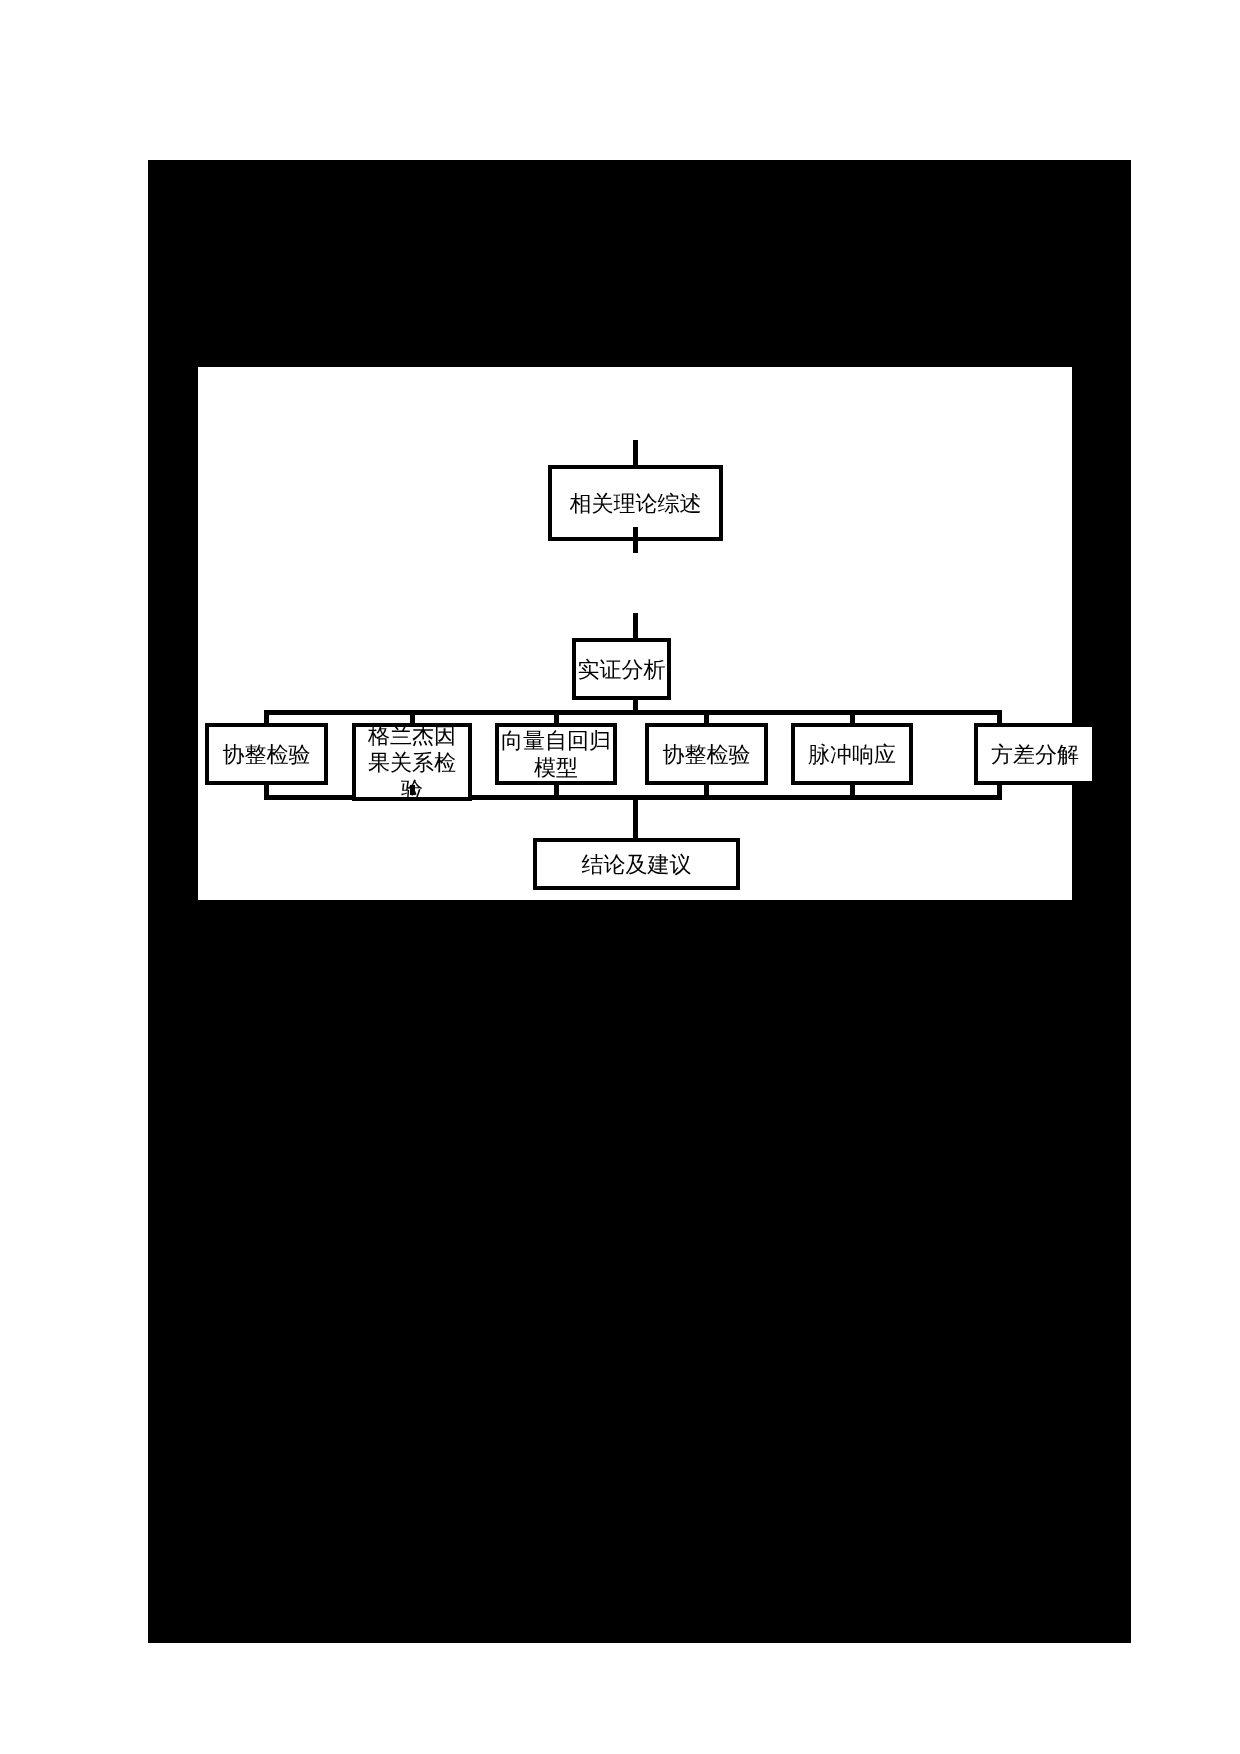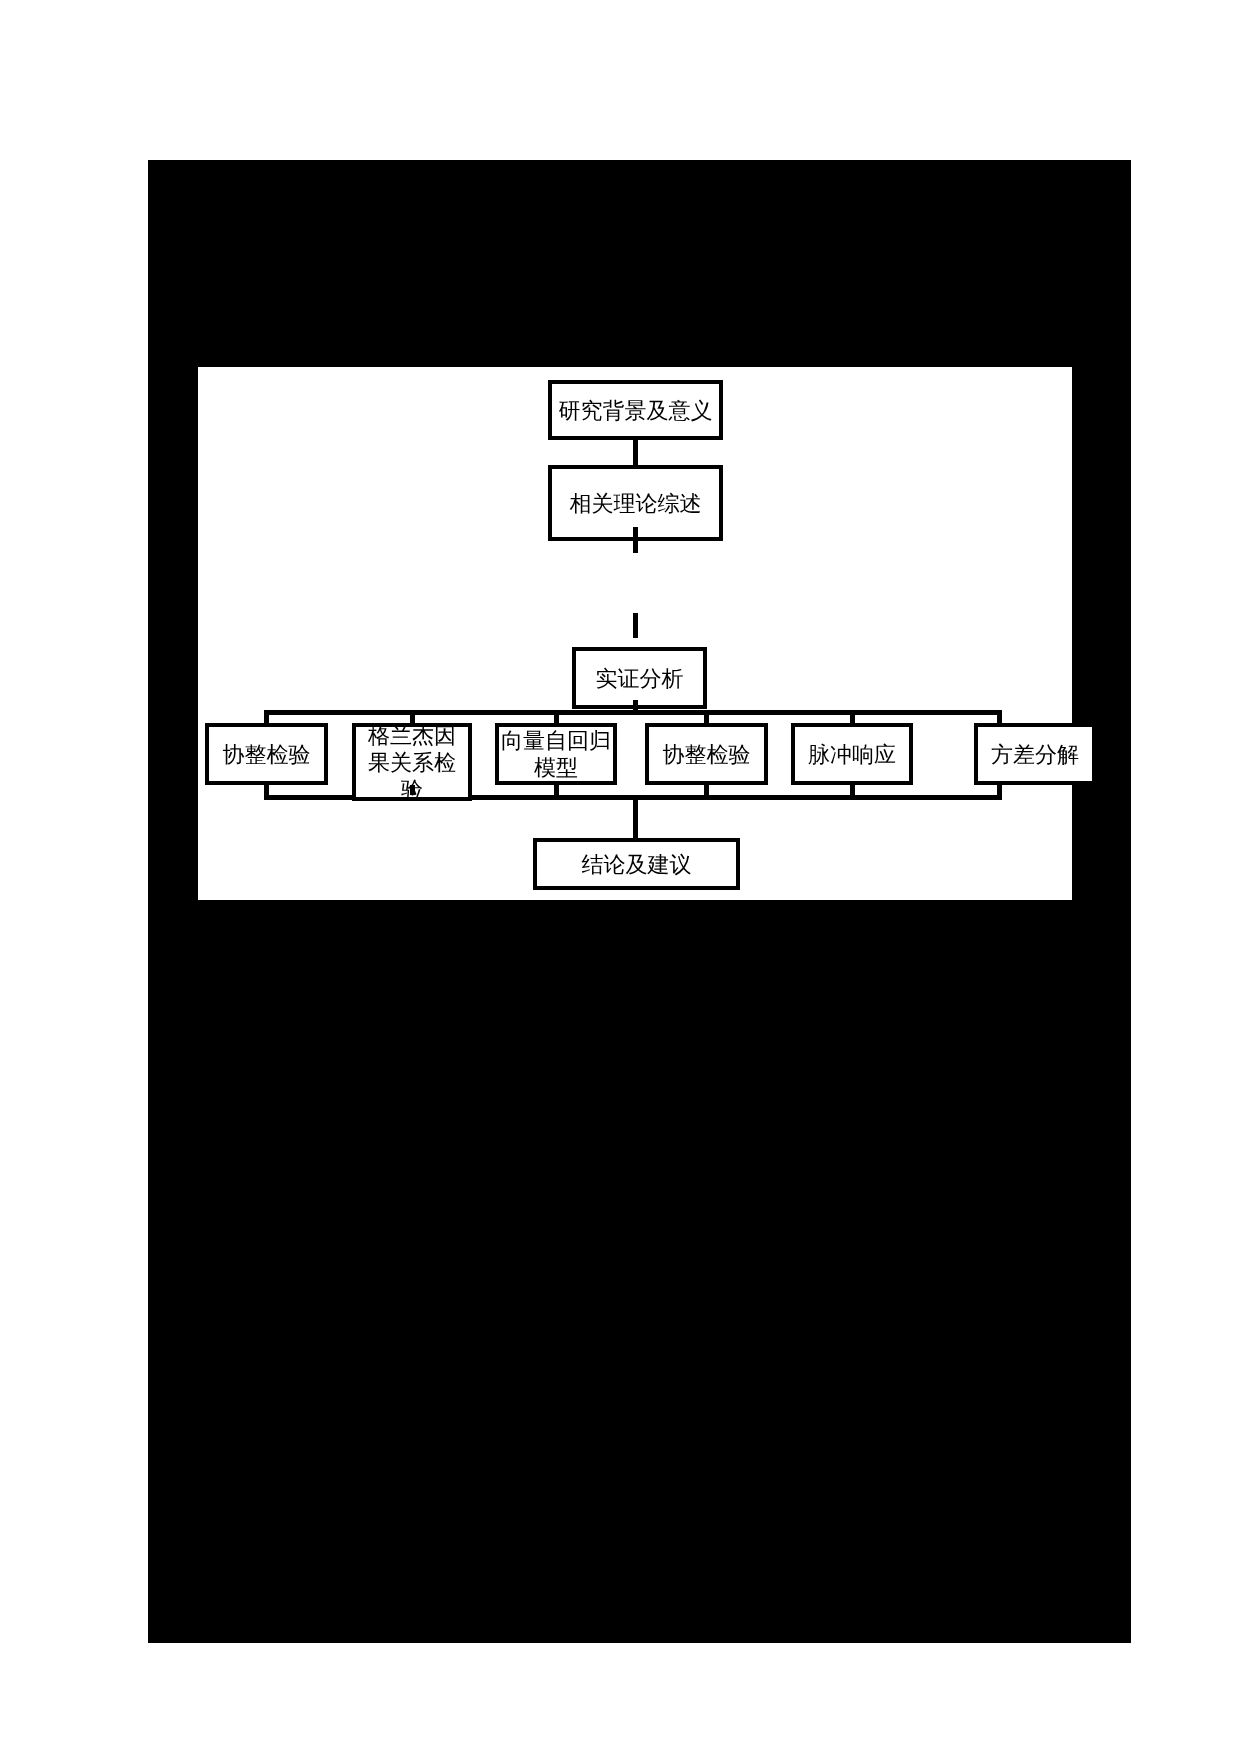--- a/index.html
+++ b/index.html
@@ -41,21 +41,21 @@
     white-space: normal;
   }
   .line {
     position: absolute;
     background: #000000;
   }
   
   .n-background  { left: 350px; top: 13px;  width: 175px; height: 60px; }
   .n-theory      { left: 350px; top: 98px;  width: 175px; height: 76px; }
   .n-market      { left: 290px; top: 186px; width: 298px; height: 60px; }
-  .n-empirical   { left: 374px; top: 280px; width: 135px; height: 62px; }
+  .n-empirical   { left: 374px; top: 271px; width: 99px; height: 62px; }
   
   .n-unit-root     { left: 7px;   top: 356px; width: 123px; height: 62px; }
   .n-granger       { left: 154px; top: 356px; width: 120px; height: 78px; padding: 0 2px; }
   .n-var-model     { left: 297px; top: 356px; width: 122px; height: 62px; padding: 12px 2px; }
   .n-cointegration { left: 447px; top: 356px; width: 123px; height: 62px; }
   .n-impulse       { left: 593px; top: 356px; width: 122px; height: 62px; }
   .n-variance      { left: 740px; top: 356px; width: 122px; height: 62px; margin-left: 36px; }
   
   .n-conclusion  { left: 335px; top: 471px; width: 207px; height: 52px; }
 
@@ -83,21 +83,20 @@
   .r-6 { left: 799px; top: 418px; width: 5px; height: 10px; }
   
   .v-final { left: 435px; top: 433px; width: 5px; height: 38px; }
 </style>
 </head>
 <body>
 
 <div class="mat">
   <div class="panel">
 
-    <div class="node n-background">研究背景及意义</div>
     <div class="line v-1"></div>
 
     <div class="node n-theory">相关理论综述</div>
     <div class="line v-2"></div>
 
     <div class="line v-3"></div>
 
     <div class="node n-empirical">实证分析</div>
     <div class="line v-4"></div>
 

